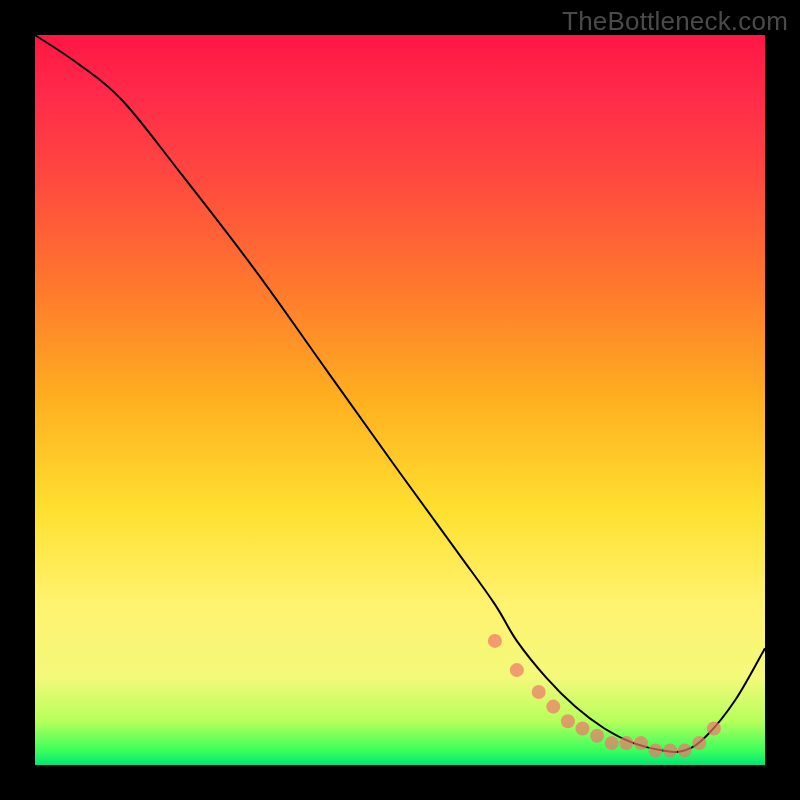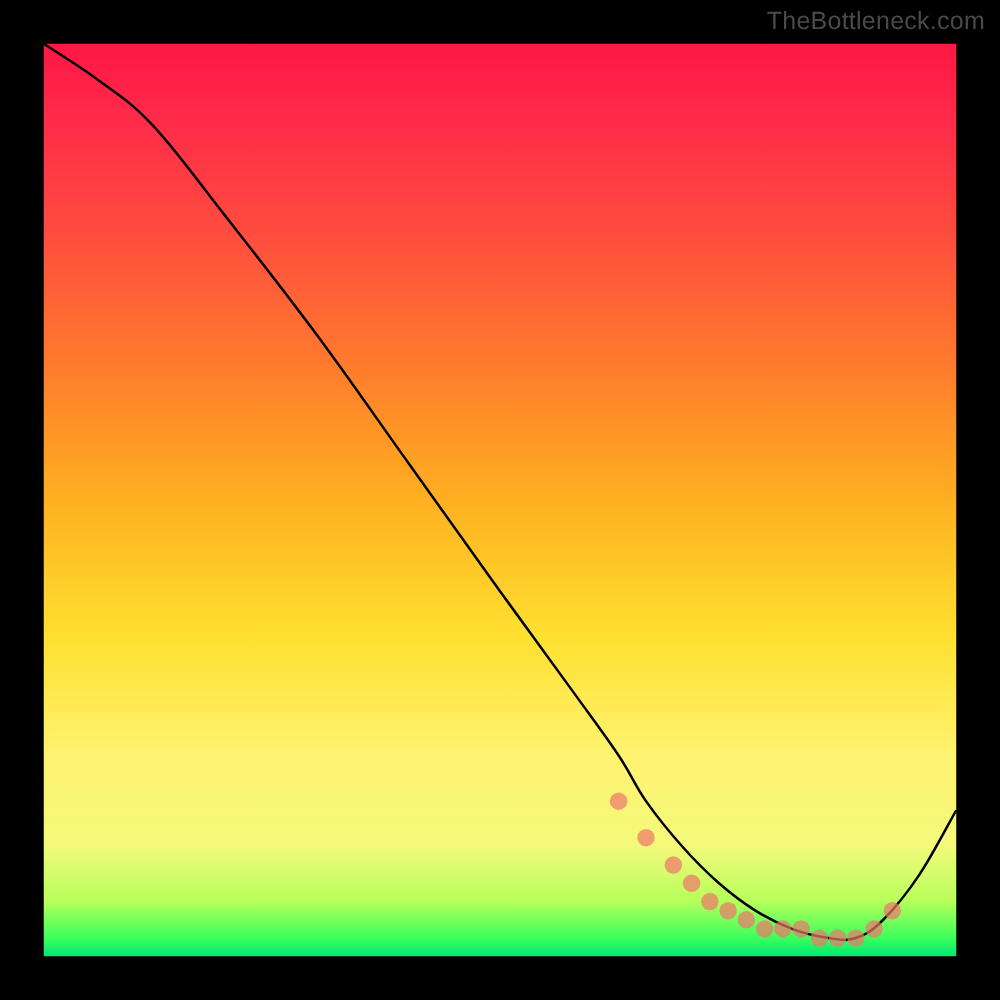--- a/index.html
+++ b/index.html
@@ -36,21 +36,21 @@
       #b6ff5b 94%,
       #3cff5b 98%,
       #00e676 100%
     );
   }
   .attrib {
     position: absolute;
     top: 6px;
     right: 12px;
     color: #4a4a4a;
-    font-size: 20px;
+    font-size: 26px;
     letter-spacing: 0.2px;
     font-family: Arial, Helvetica, sans-serif;
     user-select: none;
   }
   svg.curve, svg.dots {
     position: absolute;
     left: 0;
     top: 0;
     width: 730px;
     height: 730px;

